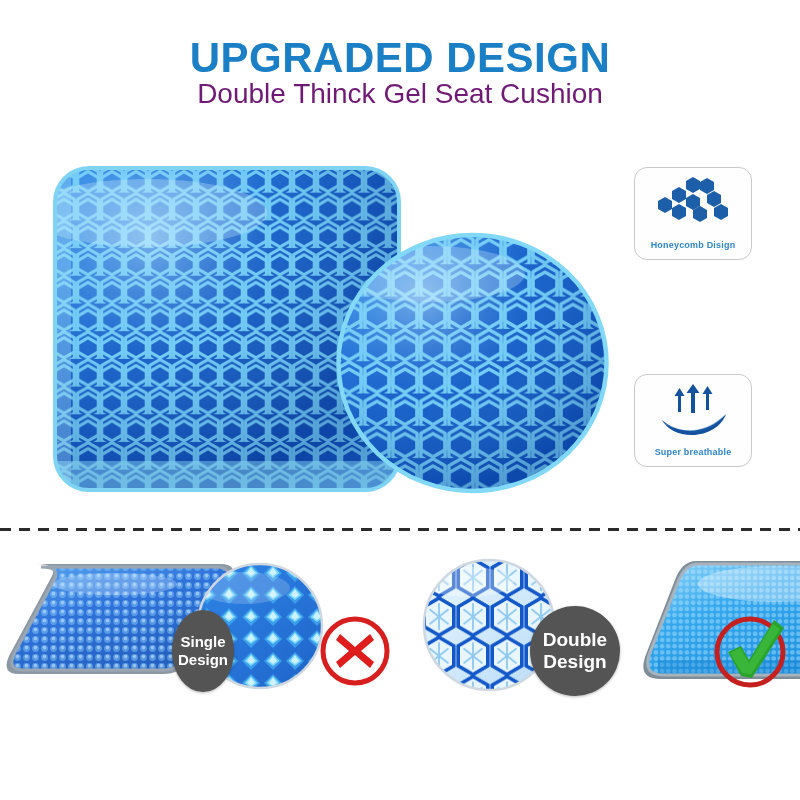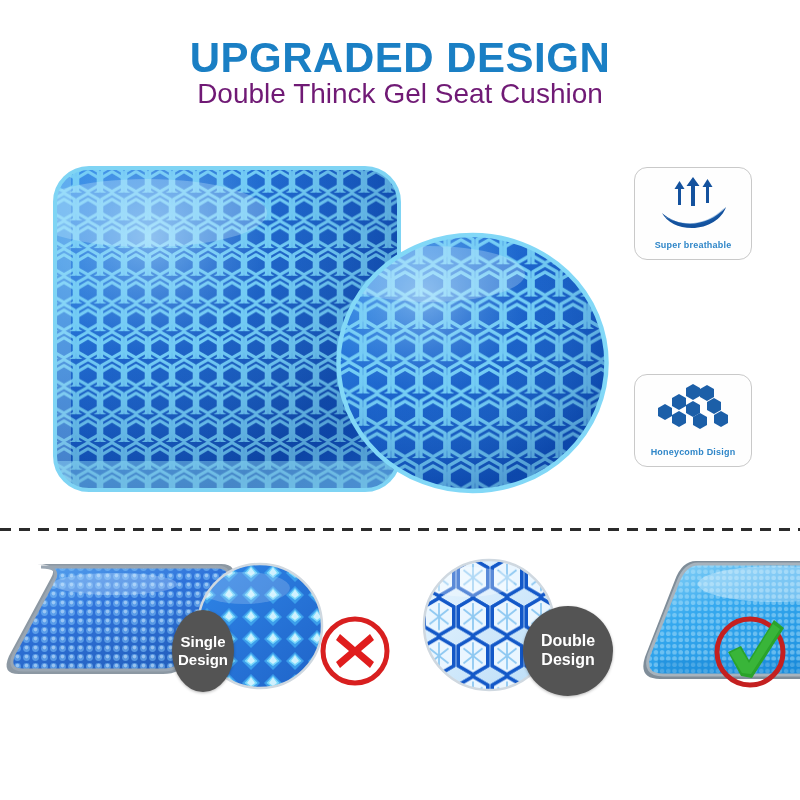--- a/index.html
+++ b/index.html
@@ -127,48 +127,48 @@
       <rect x="0" y="0" width="275" height="262" fill="url(#rdSheen)"></rect>
       <ellipse cx="95" cy="42" rx="95" ry="28" fill="#d3f1ff" opacity=".28"></ellipse>
     </g>
     <ellipse cx="137.5" cy="131" rx="134" ry="128" fill="none" stroke="#82d8f7" stroke-width="4.5"></ellipse>
   </svg>
 
   <div id="feature-cards">
 
     <div class="f-card">
       <svg class="f-icon" viewBox="0 0 86 54">
-        <g fill="#14529e">
-          <path d="M28,30 L28,14 L24.5,14 L29.5,6 L34.5,14 L31,14 L31,30 Z"></path>
-          <path d="M41,28 L41,8 L36.5,8 L43,-1 L49.5,8 L45,8 L45,28 Z" transform="translate(0,3)"></path>
-          <path d="M56,28 L56,12 L52.5,12 L57.5,4 L62.5,12 L59,12 L59,28 Z"></path>
-        </g>
-        <path d="M12,38 C30,54 58,52 76,32 C72,44 58,53 42,53 C28,53 17,47 12,38 Z" fill="#14529e"></path>
-        <path d="M14,41 C30,51 52,49 70,34 C66,41 56,47 44,47.5 C31,48 20,45.5 14,41 Z" fill="#ffffff"></path>
-        <path d="M13,39 C30,53 56,51 74,33 C70,42 57,50 43,50 C30,50 18,45 13,39 Z" fill="#1b63b5" opacity=".35"></path>
-      </svg>
-      <div class="f-label">Super breathable</div>
-    </div>
-
-    <div class="f-card">
-      <svg class="f-icon" viewBox="0 0 86 54">
         <g fill="#1c5fa8">
           <path d="M43,2 L50,6 L50,14 L43,18 L36,14 L36,6 Z"></path>
           <path d="M57,3 L64,7 L64,15 L57,19 L50,15 L50,7 Z"></path>
           <path d="M29,12 L36,16 L36,24 L29,28 L22,24 L22,16 Z"></path>
           <path d="M43,19 L50,23 L50,31 L43,35 L36,31 L36,23 Z"></path>
           <path d="M64,16 L71,20 L71,28 L64,32 L57,28 L57,20 Z"></path>
           <path d="M29,29 L36,33 L36,41 L29,45 L22,41 L22,33 Z"></path>
           <path d="M15,22 L22,26 L22,34 L15,38 L8,34 L8,26 Z"></path>
           <path d="M50,31 L57,35 L57,43 L50,47 L43,43 L43,35 Z"></path>
           <path d="M71,29 L78,33 L78,41 L71,45 L64,41 L64,33 Z"></path>
           <path d="M36,41 L43,45 L43,53 L36,57 L29,53 L29,45 Z" opacity=".0"></path>
         </g>
       </svg>
       <div class="f-label">Honeycomb Disign</div>
+    </div>
+
+    <div class="f-card">
+      <svg class="f-icon" viewBox="0 0 86 54">
+        <g fill="#14529e">
+          <path d="M28,30 L28,14 L24.5,14 L29.5,6 L34.5,14 L31,14 L31,30 Z"></path>
+          <path d="M41,28 L41,8 L36.5,8 L43,-1 L49.5,8 L45,8 L45,28 Z" transform="translate(0,3)"></path>
+          <path d="M56,28 L56,12 L52.5,12 L57.5,4 L62.5,12 L59,12 L59,28 Z"></path>
+        </g>
+        <path d="M12,38 C30,54 58,52 76,32 C72,44 58,53 42,53 C28,53 17,47 12,38 Z" fill="#14529e"></path>
+        <path d="M14,41 C30,51 52,49 70,34 C66,41 56,47 44,47.5 C31,48 20,45.5 14,41 Z" fill="#ffffff"></path>
+        <path d="M13,39 C30,53 56,51 74,33 C70,42 57,50 43,50 C30,50 18,45 13,39 Z" fill="#1b63b5" opacity=".35"></path>
+      </svg>
+      <div class="f-label">Super breathable</div>
     </div>
 
   </div>
 
   <div id="divider"></div>
 
   <div class="panel" id="panel-left">
 
     <svg class="pad-img" style="left:-5px;top:6px;width:250px;height:128px;" viewBox="0 0 250 128">
       <defs>
@@ -275,21 +275,21 @@
       <path d="M68,11 L216,11 Q238,11 231,33 L201,110 Q194,129 172,129 L32,129 Q10,129 17,107 L47,30 Q54,11 68,11 Z" fill="#7f8d99"></path>
       <path d="M70,14 L213,14 Q233,14 227,34 L198,107 Q191,125 171,125 L35,125 Q15,125 21,105 L50,32 Q57,14 70,14 Z" fill="url(#padR)"></path>
       <g clip-path="url(#padRClip)">
         <path d="M70,14 L213,14 Q233,14 227,34 L198,107 Q191,125 171,125 L35,125 Q15,125 21,105 L50,32 Q57,14 70,14 Z" fill="url(#bumpR)"></path>
         <ellipse cx="150" cy="34" rx="80" ry="18" fill="#ffffff" opacity=".35"></ellipse>
         <path d="M30,110 L230,110 L230,128 L30,128 Z" fill="#1580d0" opacity=".35"></path>
       </g>
       <path d="M70,14 L213,14 Q233,14 227,34 L198,107 Q191,125 171,125 L35,125 Q15,125 21,105 L50,32 Q57,14 70,14 Z" fill="none" stroke="#a7b3bd" stroke-width="3"></path>
     </svg>
 
-    <div class="badge" style="left:123px;top:58px;width:90px;height:90px;font-size:16px;">
+    <div class="badge" style="left:130px;top:58px;width:90px;height:90px;font-size:19px;">
       <span>Double</span>
       <span>Design</span>
     </div>
 
     <svg class="mark" style="left:308px;top:60px;width:84px;height:84px;" viewBox="0 0 84 84">
       <circle cx="42" cy="44" r="33" fill="none" stroke="#c42020" stroke-width="5"></circle>
       <path d="M20,44 L33,38 L41,52 L66,12 L76,20 L44,70 L33,68 Z" fill="#2aa32a"></path>
       <path d="M22,45 L32,40 L41,55 L65,16 L72,21 L43,66 L34,65 Z" fill="#3cb83c" opacity=".85"></path>
     </svg>
 

